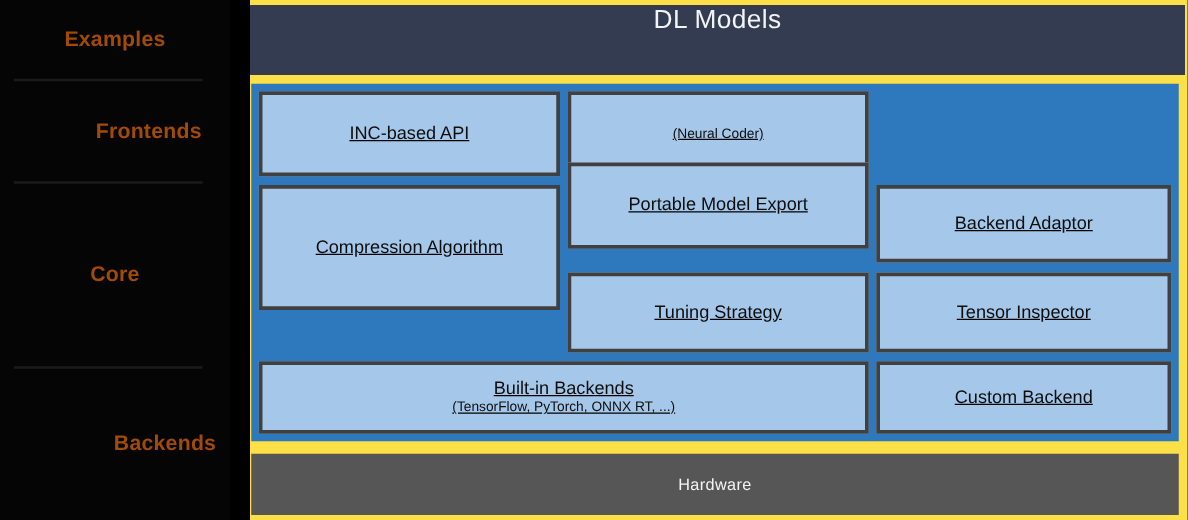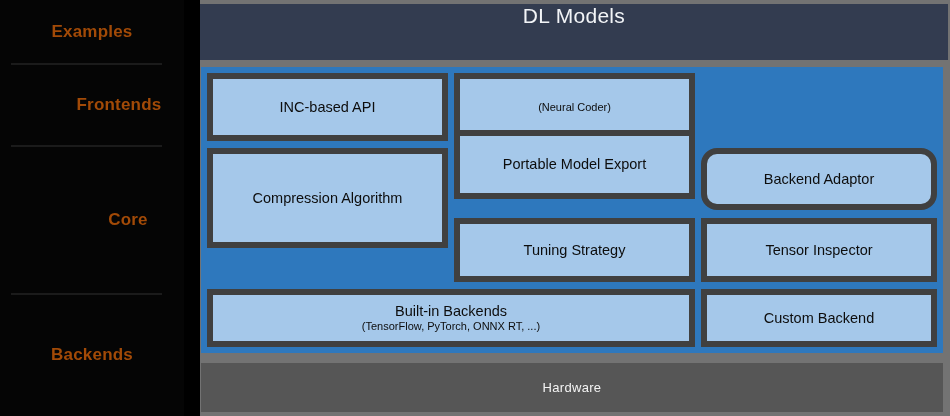--- a/index.html
+++ b/index.html
@@ -11,21 +11,21 @@
     width: 950px;
     height: 416px;
     overflow: hidden;
     font-family: "Liberation Sans", sans-serif;
   }
 
   #stage {
     position: relative;
     width: 950px;
     height: 416px;
-    background: #737373;
+    background: #fde047;
   }
 
   
   #sidebar {
     position: absolute;
     left: 0;
     top: 0;
     width: 184px;
     height: 416px;
     background: #050505;
@@ -95,27 +95,28 @@
     width: 742px;
     height: 286px;
     background: #2e78bd;
     box-sizing: border-box;
     padding: 6px;
   }
 
   .cell {
     position: absolute;
     background: #a5c8ea;
-    border: 6px solid #404040;
+    border: 3px solid #404040;
     box-sizing: border-box;
     display: flex;
     flex-direction: column;
     align-items: center;
     justify-content: center;
     text-align: center;
+    text-decoration: underline;
   }
   .cell .cell-title {
     color: #0d0d0d;
     font-size: 14.5px;
     line-height: 1.15;
     white-space: nowrap;
   }
   .cell .cell-sub {
     color: #0d0d0d;
     font-size: 11px;
@@ -147,24 +148,24 @@
 
 <div id="stage">
 
   <div id="sidebar">
       <div class="side-section" style="top: 0px; height: 63px;">
         <span class="side-label">Examples</span>
       </div>
       <div class="side-section" style="top: 64px; height: 81px; margin-left: 27px;">
         <span class="side-label">Frontends</span>
       </div>
-      <div class="side-section" style="top: 146px; height: 147px; padding-left: 36px;">
+      <div class="side-section" style="top: 146px; height: 147px;">
         <span class="side-label">Core</span>
       </div>
-      <div class="side-section" style="top: 294px; height: 122px;">
+      <div class="side-section" style="top: 294px; height: 122px; padding-left: 40px;">
         <span class="side-label">Backends</span>
       </div>
       <div class="side-divider" style="top: 63px;"></div>
       <div class="side-divider" style="top: 145px;"></div>
       <div class="side-divider" style="top: 293px;"></div>
     </div>
   <div id="sidebar-gap"></div>
 
   <div id="right-panel">
 
@@ -178,21 +179,21 @@
         </div>
         <div class="cell" style="left: 253px; top: 6px; width: 241px; height: 68px;">
           <div class="cell-sub">(Neural Coder)</div>
         </div>
         <div class="cell" style="left: 6px; top: 81px; width: 241px; height: 100px; text-align: right;">
           <div class="cell-title">Compression Algorithm</div>
         </div>
         <div class="cell" style="left: 253px; top: 63px; width: 241px; height: 69px;">
           <div class="cell-title">Portable Model Export</div>
         </div>
-        <div class="cell" style="left: 500px; top: 81px; width: 236px; height: 62px; border-radius: 16px;">
+        <div class="cell" style="left: 500px; top: 81px; width: 236px; height: 62px;">
           <div class="cell-title">Backend Adaptor</div>
         </div>
         <div class="cell" style="left: 253px; top: 151px; width: 241px; height: 64px;">
           <div class="cell-title">Tuning Strategy</div>
         </div>
         <div class="cell" style="left: 500px; top: 151px; width: 236px; height: 64px;">
           <div class="cell-title">Tensor Inspector</div>
         </div>
         <div class="cell" style="left: 6px; top: 222px; width: 488px; height: 58px;">
           <div class="cell-title">Built-in Backends</div>

